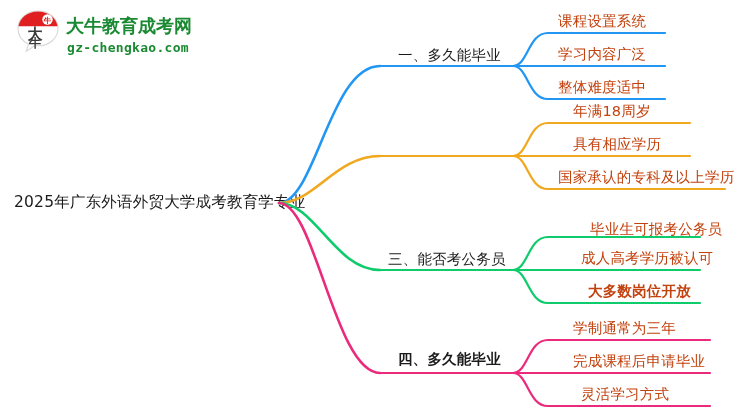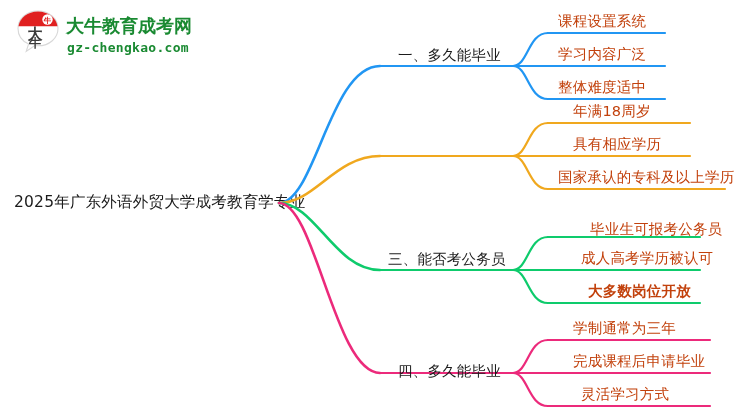--- a/index.html
+++ b/index.html
@@ -122,18 +122,18 @@
 
   <div class="leaf-label" style="left:573px; top:104px;text-align:right;">年满18周岁</div>
   <div class="leaf-label" style="left:573px; top:137px;">具有相应学历</div>
   <div class="leaf-label" style="left:558px; top:170px;">国家承认的专科及以上学历</div>
 
   <div class="branch-label" style="left:388px; top:252px;">三、能否考公务员</div>
   <div class="leaf-label" style="left:581px; top:222px;margin-left:9px;">毕业生可报考公务员</div>
   <div class="leaf-label" style="left:581px; top:251px;">成人高考学历被认可</div>
   <div class="leaf-label" style="left:588px; top:284px;font-weight:bold;">大多数岗位开放</div>
 
-  <div class="branch-label" style="left:398px; top:364px;">四、多久能毕业</div>
+  <div class="branch-label" style="left:398px; top:352px;font-weight:bold;">四、多久能毕业</div>
   <div class="leaf-label" style="left:573px; top:321px;">学制通常为三年</div>
   <div class="leaf-label" style="left:573px; top:354px;">完成课程后申请毕业</div>
   <div class="leaf-label" style="left:581px; top:387px;">灵活学习方式</div>
 
 </div>
 
 </body></html>

